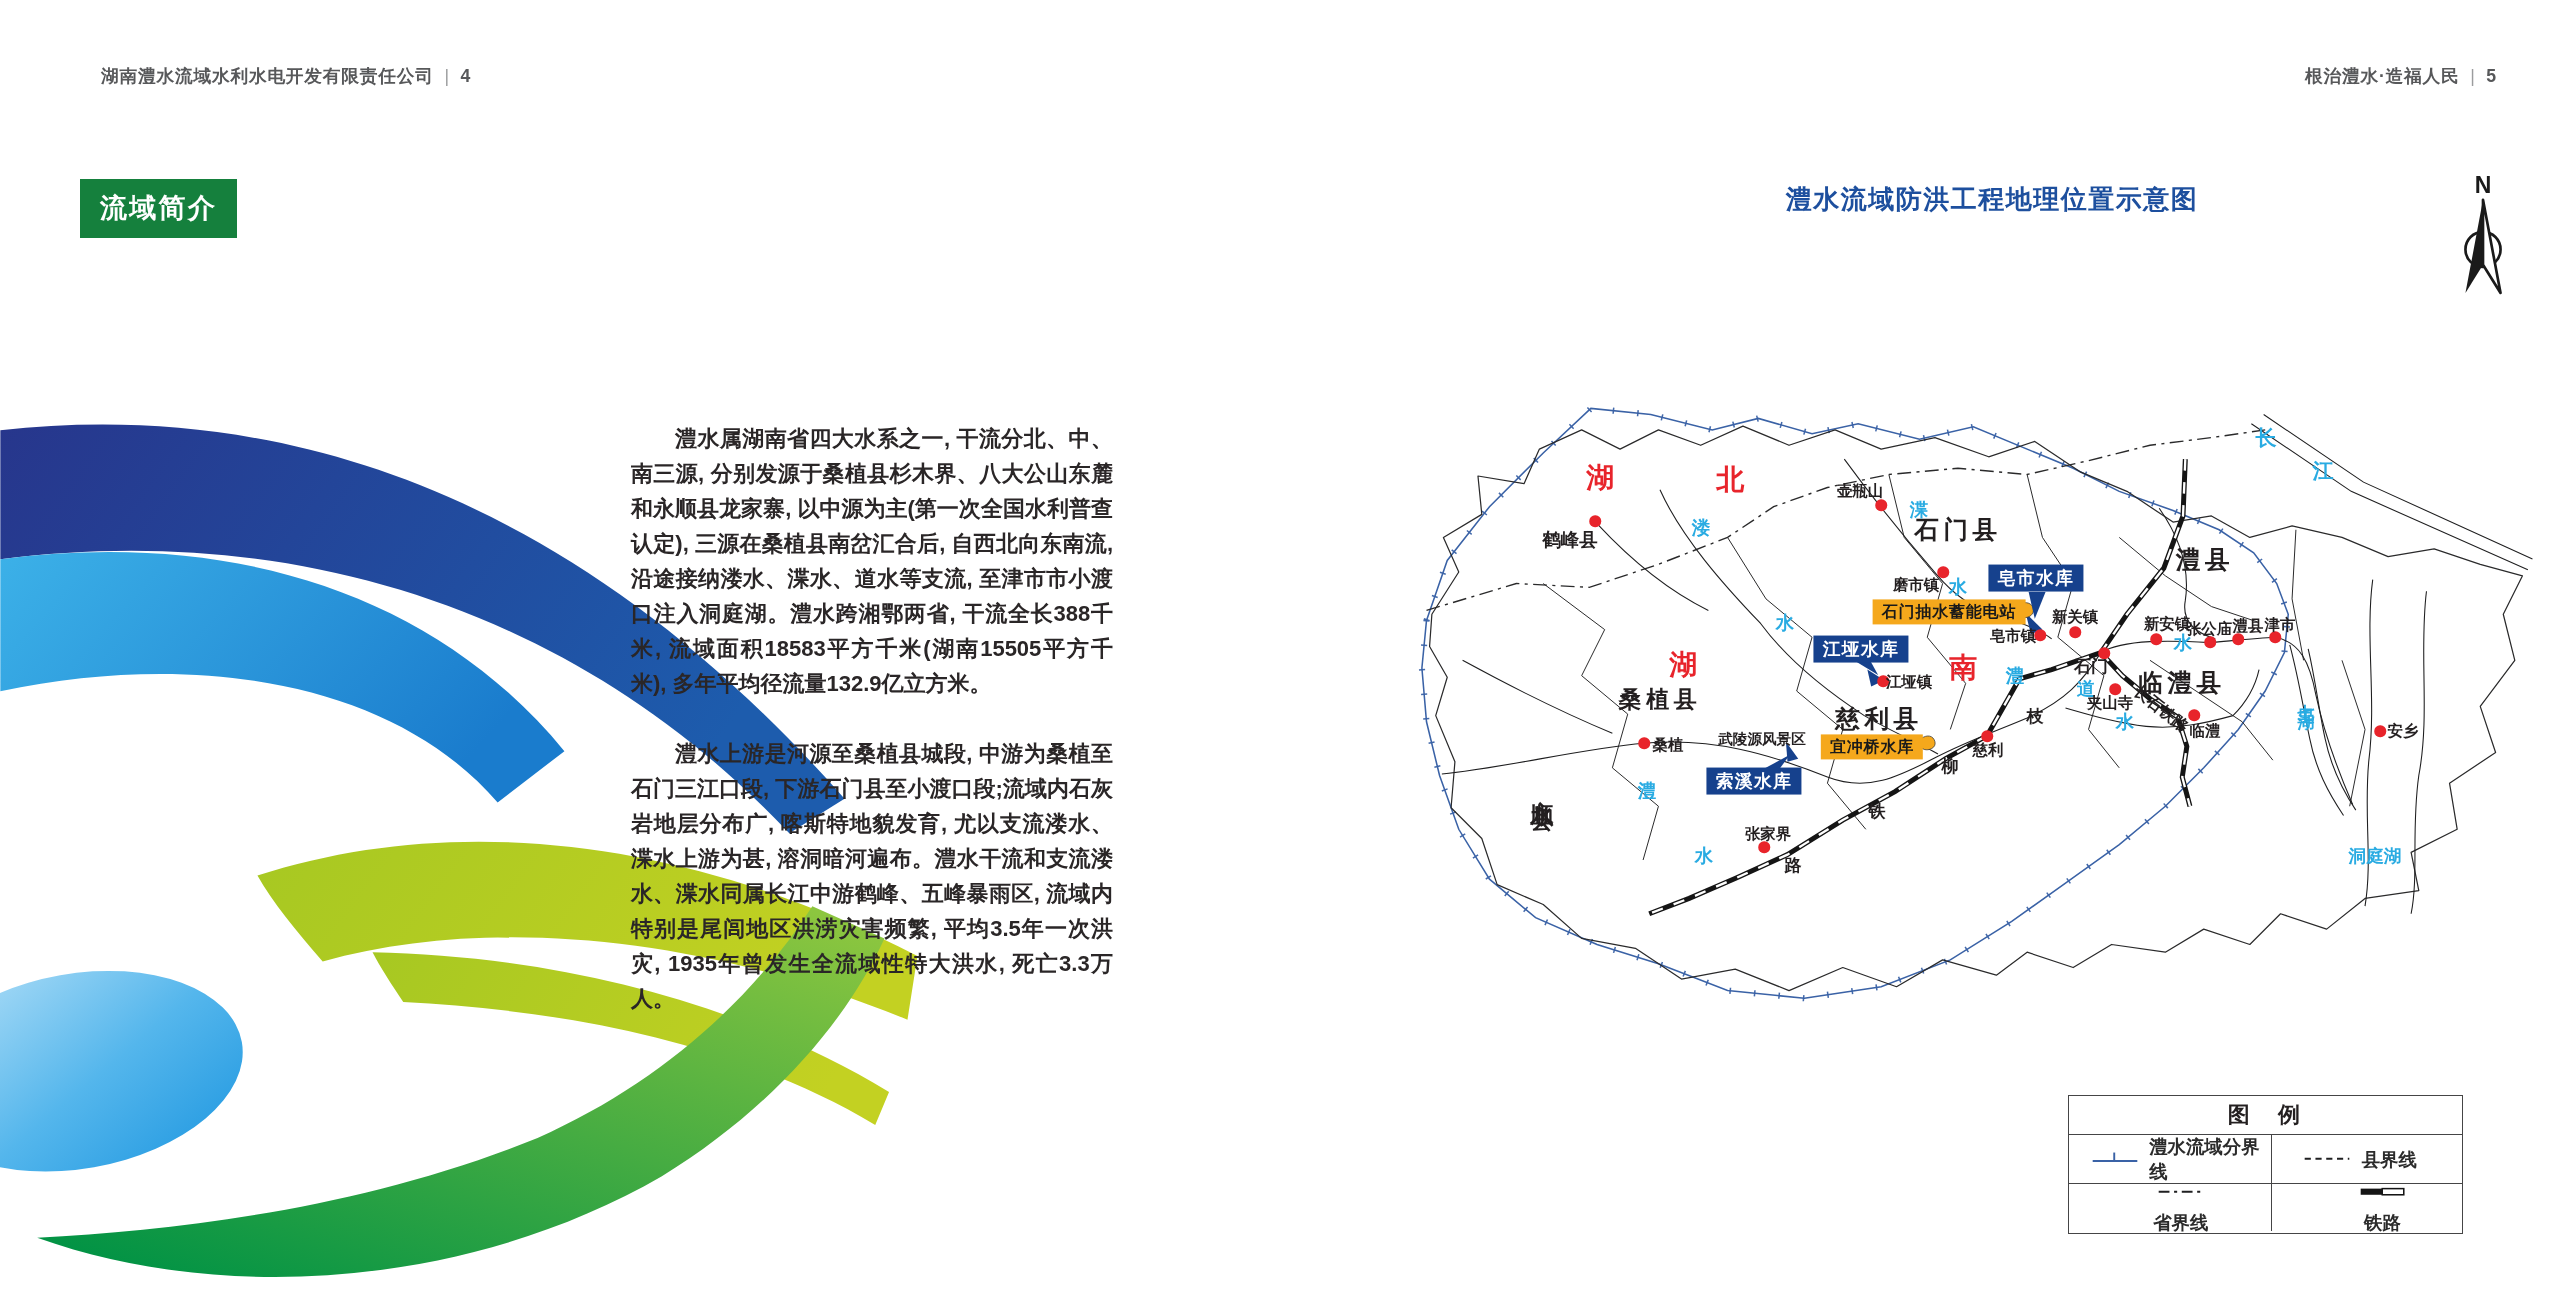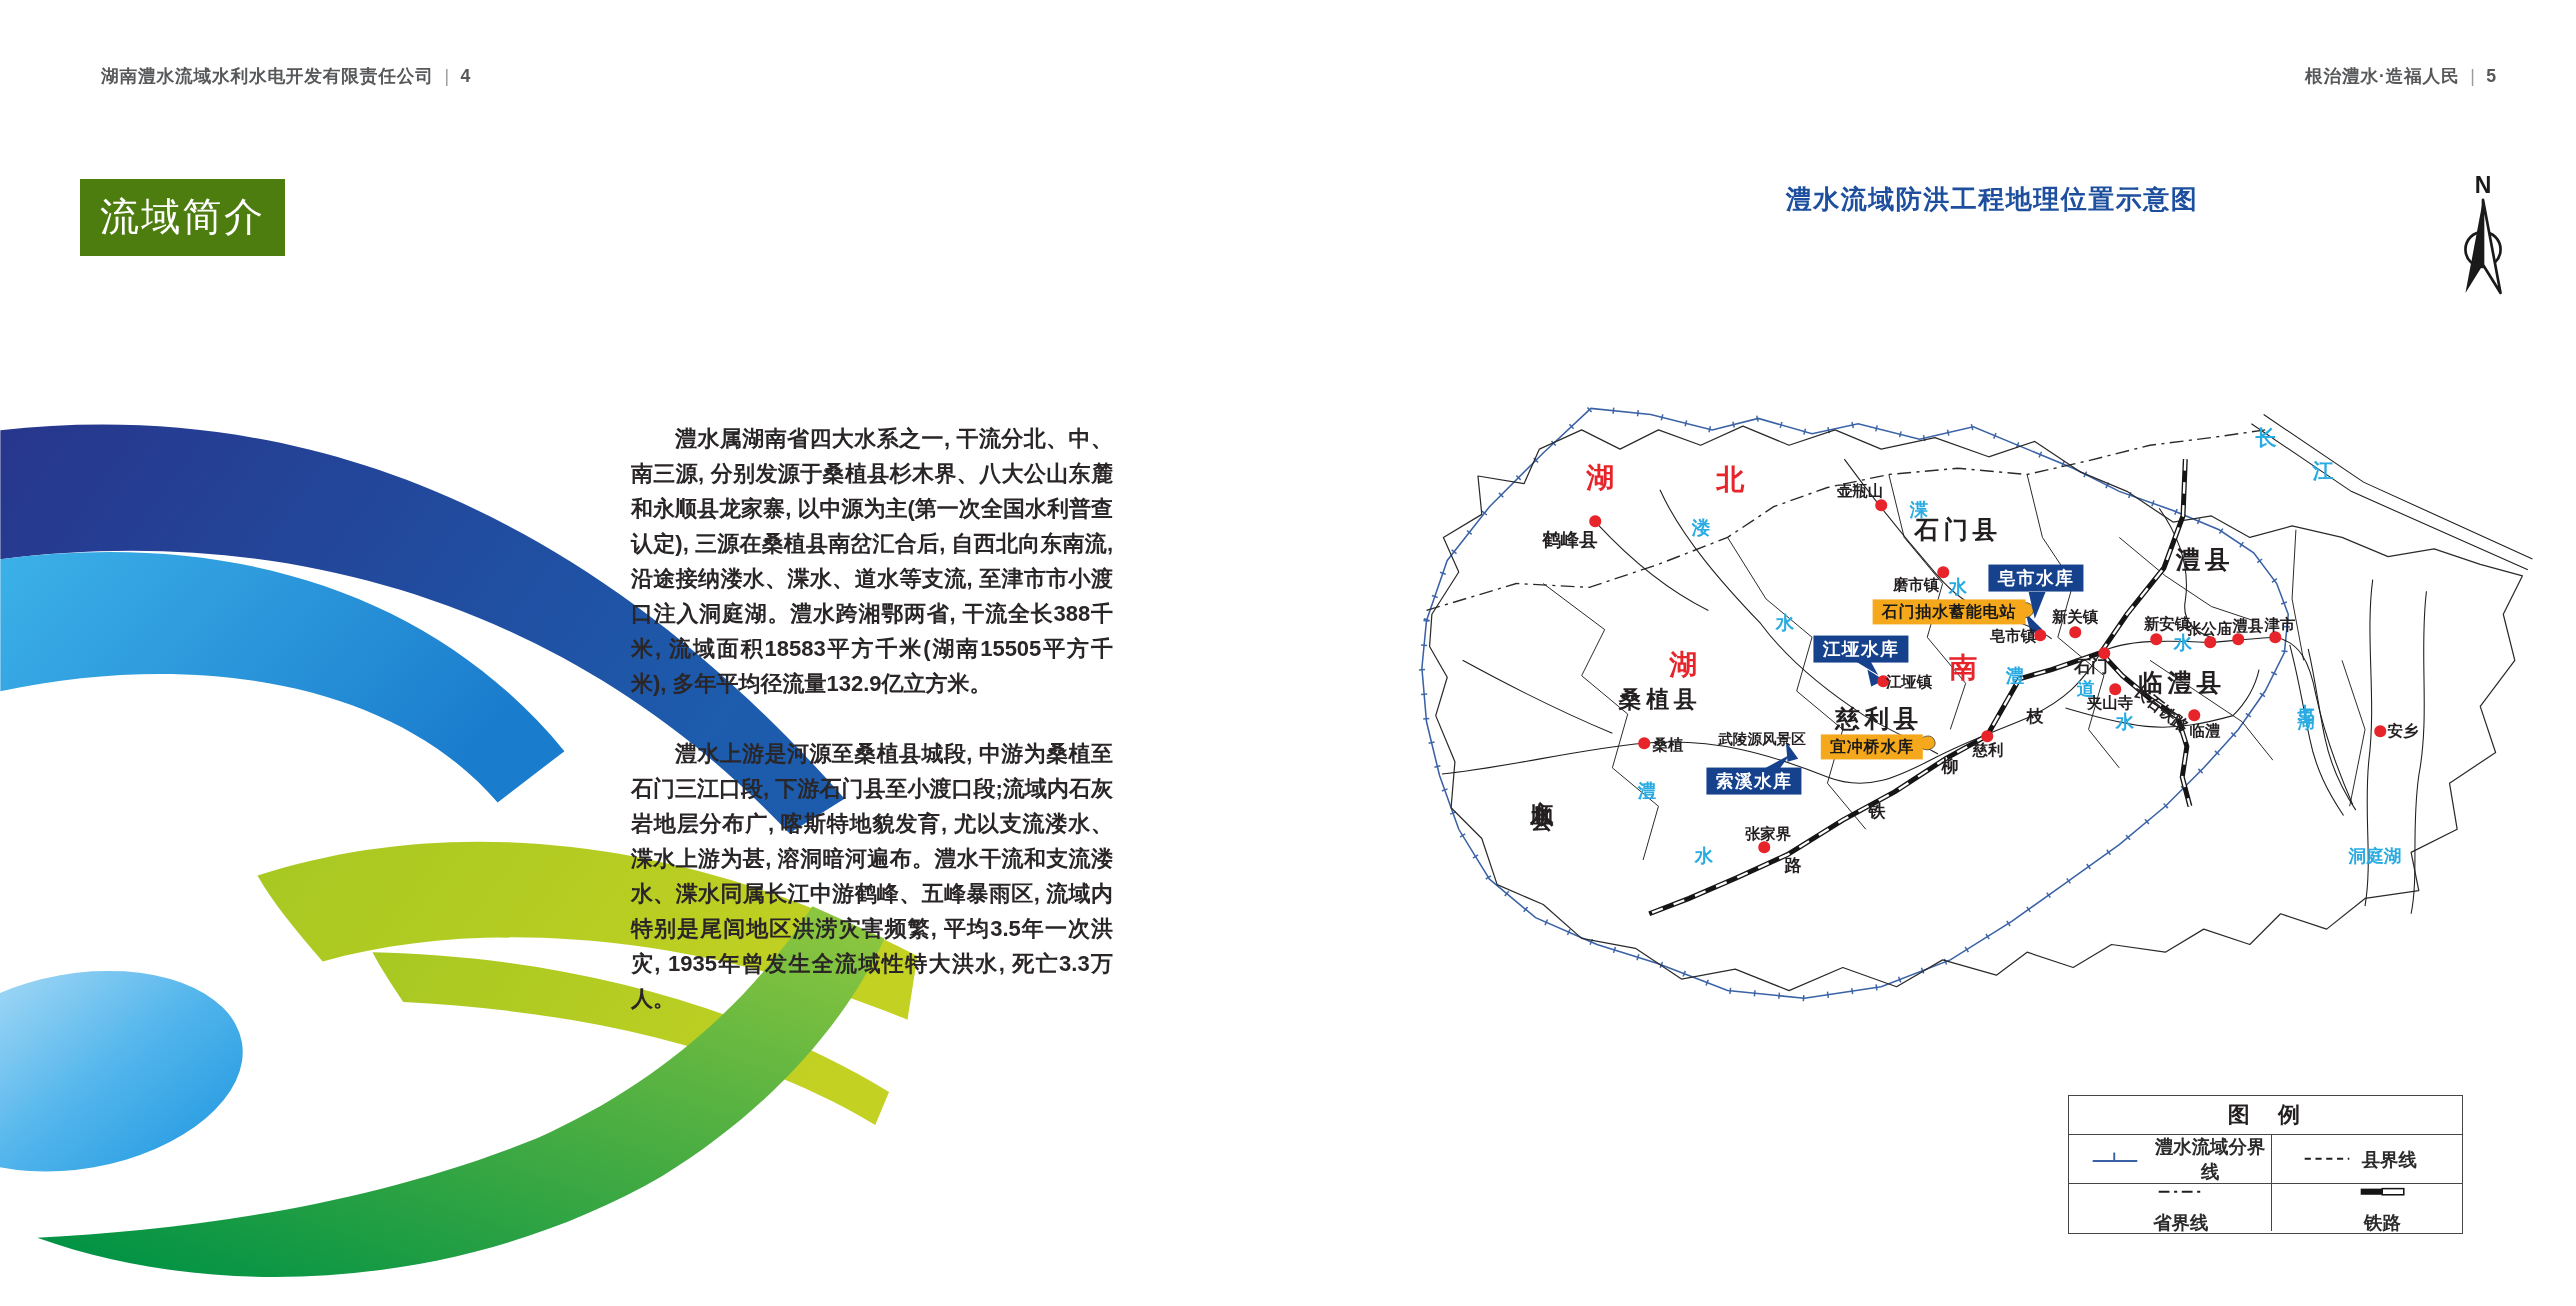--- a/index.html
+++ b/index.html
@@ -4,22 +4,22 @@
 <style>
   html,body{margin:0;padding:0;background:#ffffff;}
   #stage{position:relative;width:2576px;height:1306px;background:#ffffff;overflow:hidden;
          font-family:"Liberation Sans",sans-serif;color:#231f20;}
   
   .pg-header{position:absolute;top:64px;font-size:17.7px;font-weight:bold;color:#57585a;letter-spacing:0.8px;white-space:nowrap;}
   #header-left{left:81px;margin-left:20px;}
   #header-right{right:79px;text-align:right;}
   .pg-header .sep{color:#9b9c9e;font-weight:normal;padding:0 10.7px;}
   
-  #section-title-box{position:absolute;left:80px;top:179px;background:#4d7c0f;color:#fff;
-         font-size:39px;font-weight:normal;letter-spacing:2.3px;padding:10.7px 20px 12.3px 20px;}
+  #section-title-box{position:absolute;left:80px;top:179px;background:#15803d;color:#fff;
+         font-size:27px;font-weight:bold;letter-spacing:2.3px;padding:10.7px 20px 12.3px 20px;}
   #body-text{position:absolute;left:631px;top:421px;width:482px;font-size:22px;line-height:35px;
          font-weight:bold;text-align:justify;color:#2a2627;}
   #body-text p{margin:0 0 35px 0;text-indent:2em;}
   
   #logo{position:absolute;left:0;top:415px;width:960px;height:891px;}
   
   #map-title{position:absolute;left:1708px;top:182px;width:568px;text-align:center;
          font-size:26px;font-weight:bold;color:#1d4f9e;letter-spacing:1.5px;}
   #compass{position:absolute;left:2454px;top:175px;width:58px;height:123px;}
   #compass .n{position:absolute;top:-3.1px;left:50%;transform:translateX(-50%);font-size:23px;font-weight:bold;color:#1a1a1a;}
@@ -33,21 +33,21 @@
   .mlabel.river{color:#29abe2;}
   .mlabel.rail{color:#231f20;}
   .mlabel.area{color:#231f20;}
   .mlabel.vert{writing-mode:vertical-rl;letter-spacing:4.6px;}
   .cdot{position:absolute;width:11.5px;height:11.5px;border-radius:50%;background:#e8242b;transform:translate(-50%,-50%);}
   .callout{position:absolute;transform:translate(-50%,-50%);white-space:nowrap;font-weight:bold;
          padding:4.6px 9.2px;line-height:1;}
   .callout.blue{background:#16418d;color:#ffffff;font-size:17.7px;letter-spacing:1.5px;}
   .callout.orange{background:#f5a81c;color:#1a1a1a;font-size:16px;letter-spacing:0.8px;}
   
-  #legend{position:absolute;left:2068px;top:1095px;width:393px;height:137px;border:1.5px solid #454546;background:#fff;text-align:center;}
+  #legend{position:absolute;left:2068px;top:1095px;width:393px;height:137px;border:1.5px solid #454546;background:#fff;}
   #legend .ttl{height:38px;border-bottom:1.5px solid #454546;display:flex;align-items:center;justify-content:center;
          font-size:22px;font-weight:bold;letter-spacing:3.1px;color:#231f20;}
   #legend .grid{display:grid;grid-template-columns:202px 1fr;grid-template-rows:48px 48px;}
   #legend .cell{display:flex;align-items:center;gap:10.7px;padding-left:21.5px;font-size:18.4px;font-weight:bold;color:#2b2b2b;}
   #legend .cell.r{border-left:1.5px solid #454546;padding-left:31px;}
   #legend .cell.b{border-top:1.5px solid #454546;flex-direction:column;}
   #legend svg{flex:0 0 auto;}
 </style>
 </head>
 <body>

